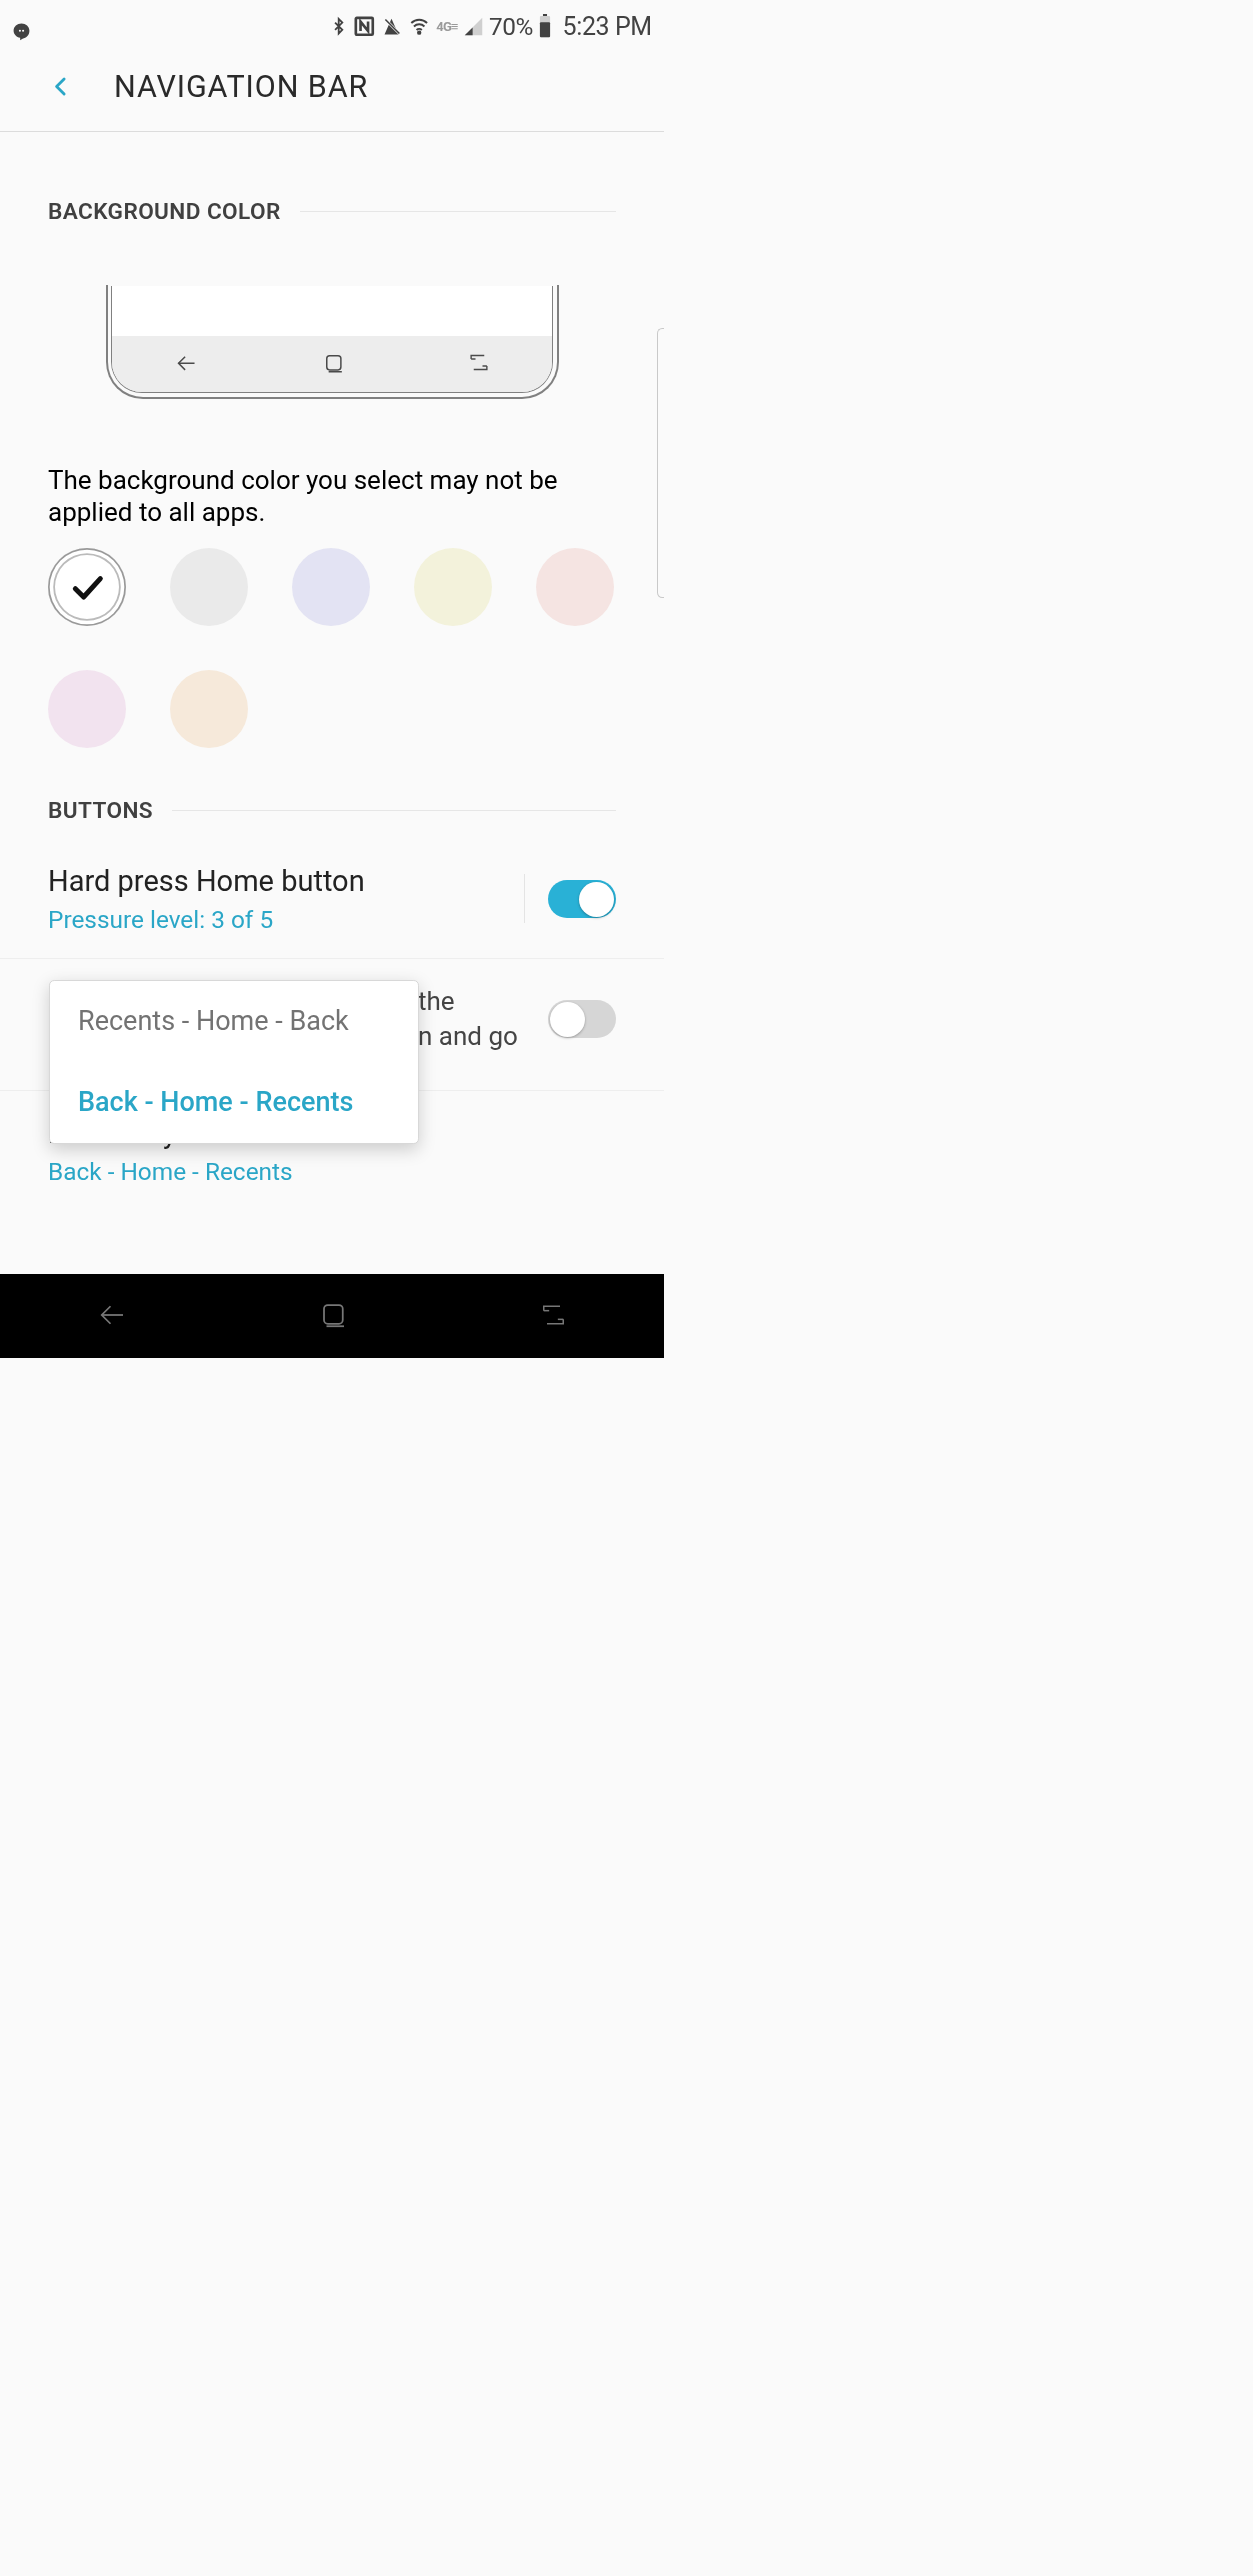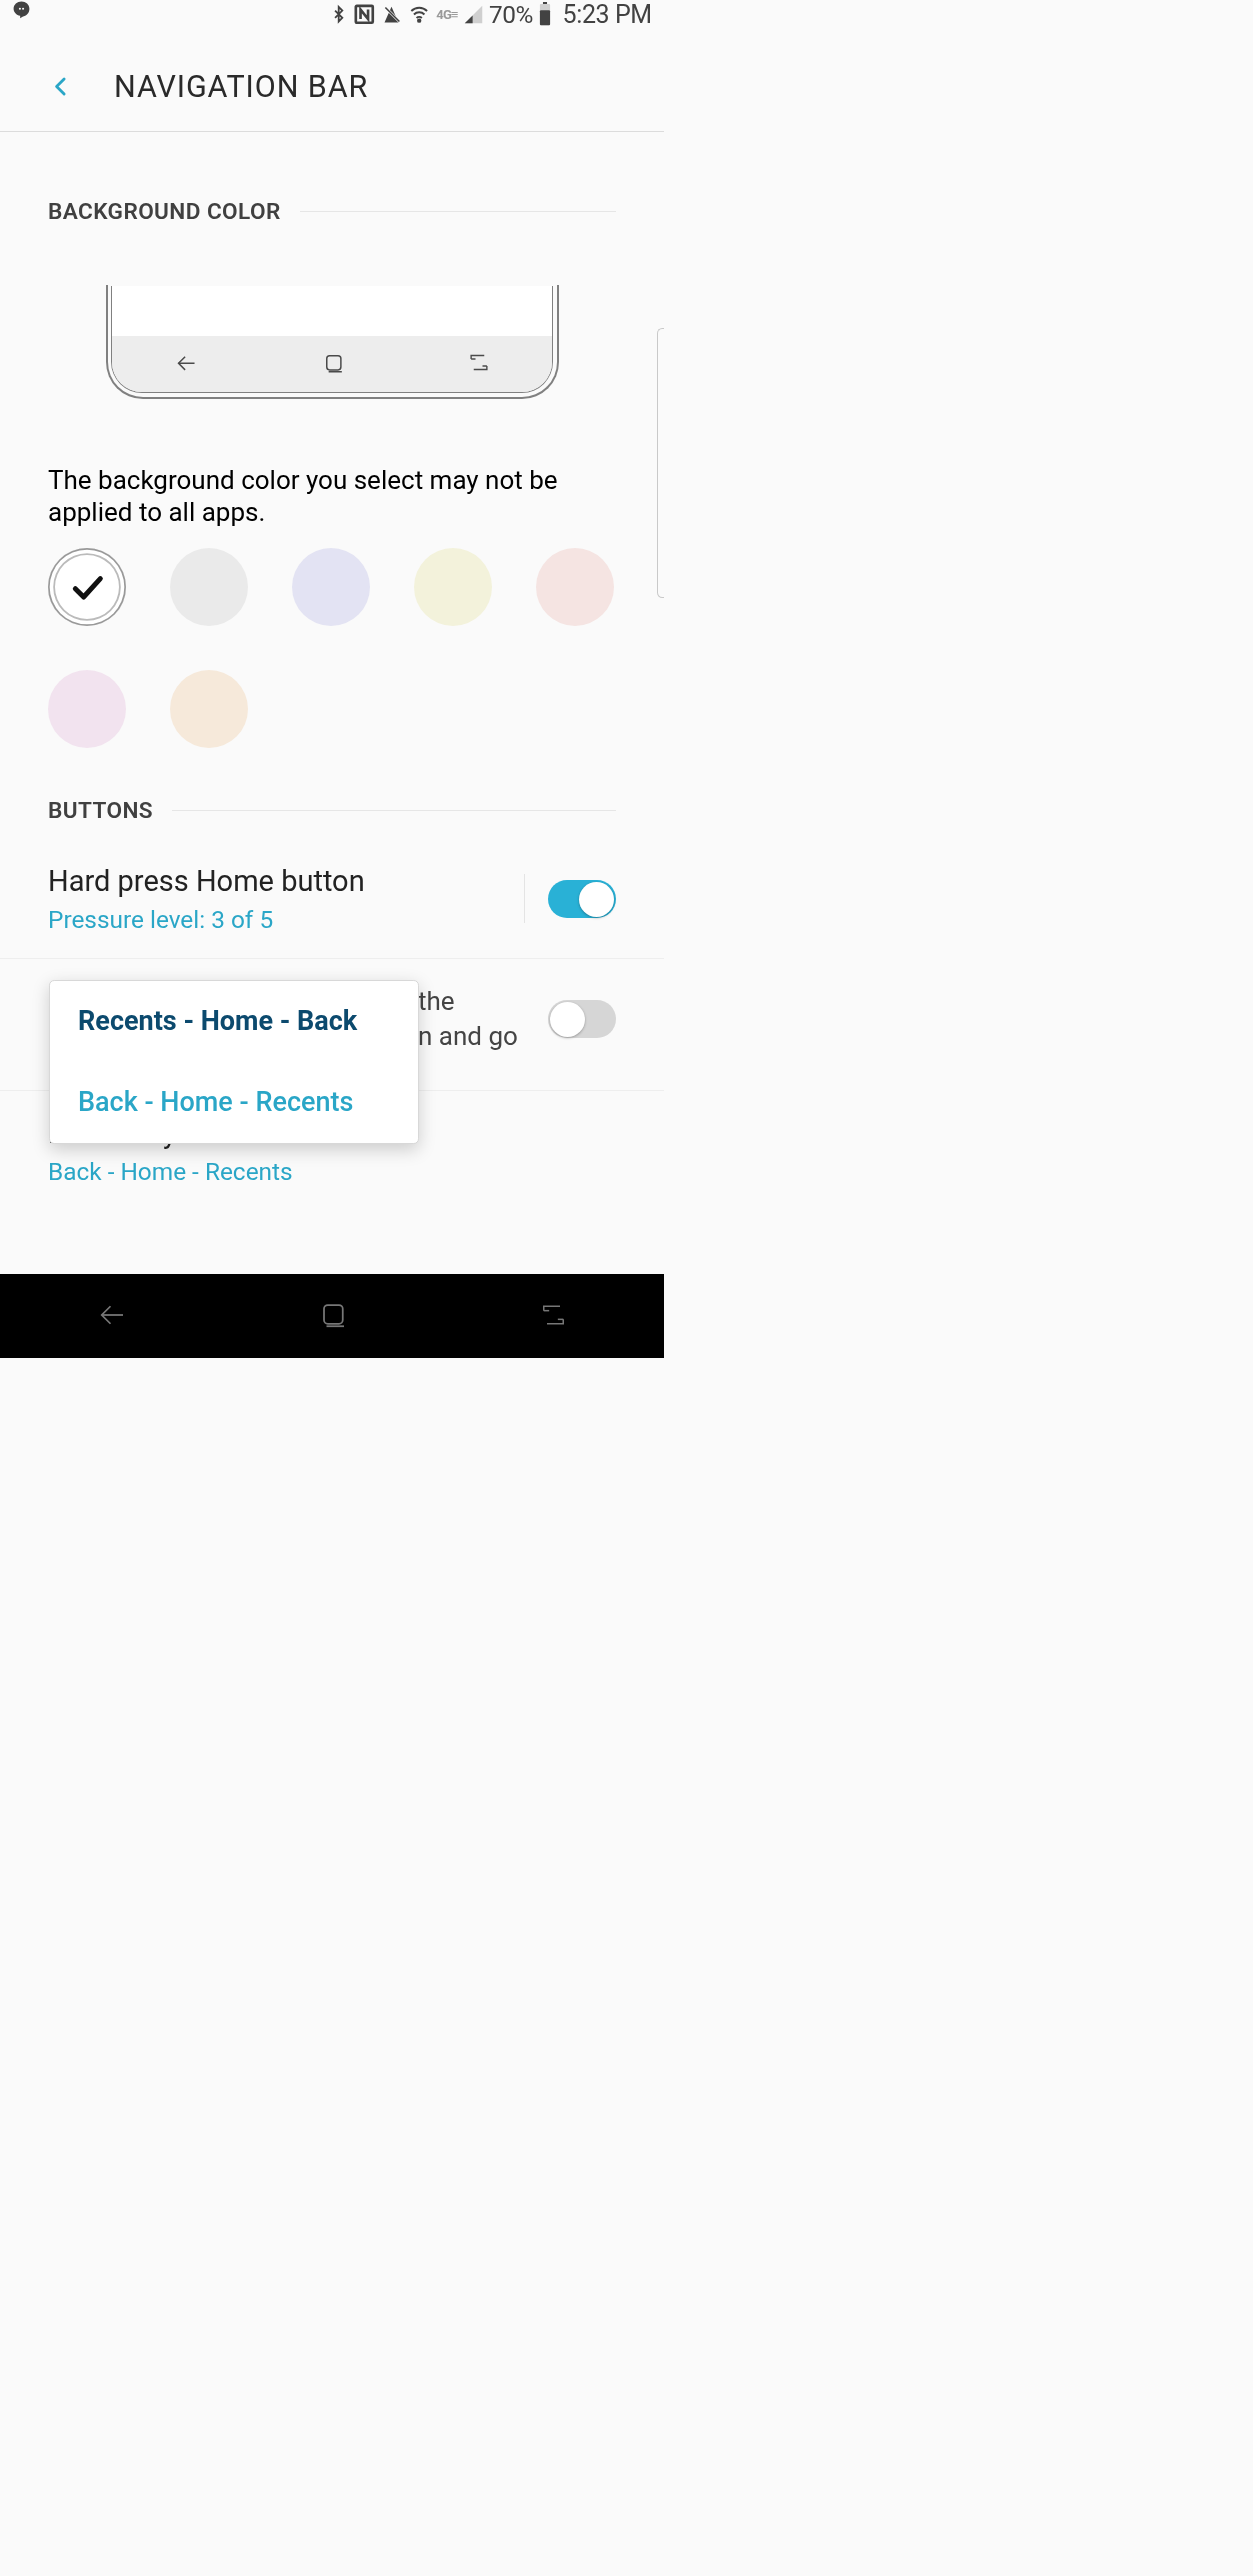--- a/index.html
+++ b/index.html
@@ -1,20 +1,20 @@
 <!DOCTYPE html>
 <html style="font-size:14px"><head>
 <meta charset="utf-8">
 <style>
   * { box-sizing: border-box; margin: 0; padding: 0; }
   html, body { width: 664px; height: 1358px; font-family: -apple-system, Roboto, "Segoe UI", Arial, sans-serif; background: #fafafa; }
   .screen { width: 664px; height: 1358px; position: relative; background: #fafafa; overflow: hidden; }
 
   
-  .status-bar { height: 41px; width: 100%; display: flex; align-items: flex-start; justify-content: space-between; padding: 0 12.2px; color: #424242; }
+  .status-bar { height: 41px; width: 100%; display: flex; align-items: flex-end; justify-content: space-between; padding: 0 12.2px; color: #424242; }
   .status-left { display:flex; align-items:center; }
   .status-right { display:flex; align-items:center; gap: 5.2px; font-size: 24.4px; font-weight: 400; letter-spacing: -0.4px; }
   .status-ico { display:inline-flex; }
   .clock { font-size: 25px; margin-left: 5.2px; letter-spacing: -0.4px; }
 
   
   .title-bar { height: 91px; width: 100%; display:flex; align-items:center; padding: 0 44px; border-bottom: 0.9px solid #dcdcdc; background:#fafafa; }
   .back-btn { width: 35px; height: 35px; display:flex; align-items:center; justify-content:center; }
   .title-text { font-size: 30.5px; font-weight: 400; letter-spacing: 0.9px; color: #2a2a2a; margin-left: 35px; }
 
@@ -60,21 +60,21 @@
   .toggle-on  .knob { right:1.7px; }
   .toggle-off .knob { left:1.7px; }
   .toggle-sep { width:1.7px; height:49px; background:#e4e4e4; margin-right:22.6px; }
 
   
   .row-partial { padding: 26px 48px 37px 48px; display:flex; align-items:center; justify-content:space-between; position:relative; }
   .partial-text-wrap { position:absolute; left:418px; top:25px; font-size:26px; color:#444; line-height:1.35; }
 
   
   .popup { position:absolute; left:49px; top:980px; width:370px; background:#fff; border:0.9px solid #d8d8d8; border-radius:5.2px; box-shadow: 0 5.2px 17.4px rgba(0,0,0,.18); z-index:10; }
-  .popup-item { padding: 24.4px 28px; font-size: 27px; color:#0c4a6e;font-weight:bold; }
+  .popup-item { padding: 24.4px 28px; font-size: 27px; color:#737373; }
   .popup-item.selected { color:#2aa6c7; font-weight:500; }
 
   
   .device-navbar { position:absolute; left:0; bottom:0; width:100%; height:84px; background:#000; display:flex; align-items:center; justify-content:space-around; }
   .device-navbar .nicon { color:#777; }
 
   
   .side-scroll { position:absolute; right:0; top:328px; width:7px; height:270px; border:0.9px solid #c9c9c9; border-right:none; border-radius: 5.2px 0 0 5.2px; background:#fafafa; }
 </style>
 </head>

